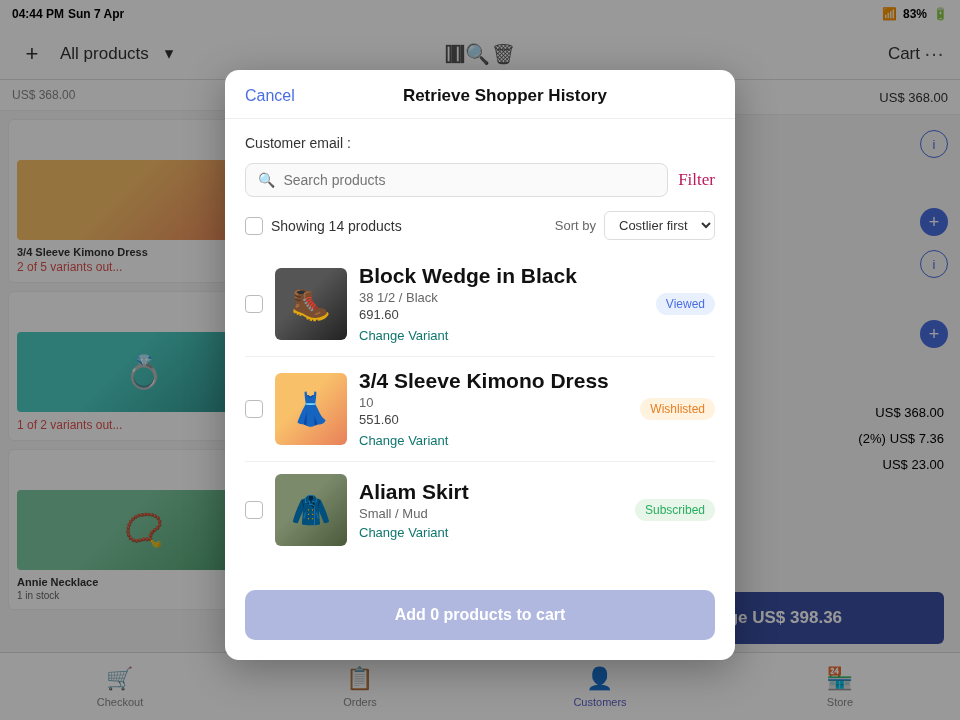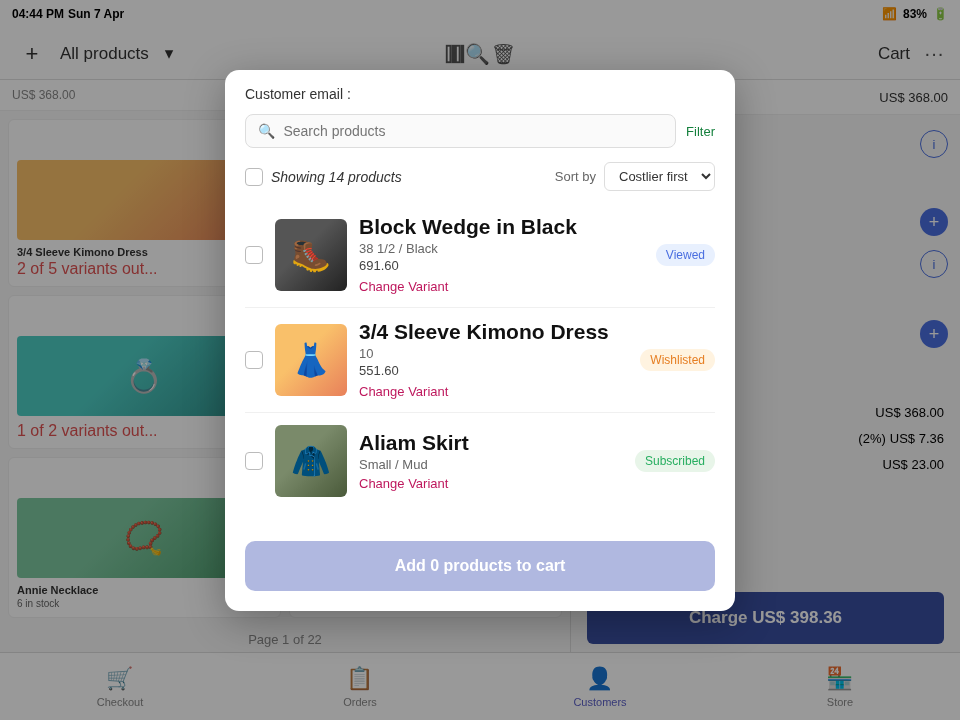--- a/index.html
+++ b/index.html
@@ -30,21 +30,21 @@
     .top-nav {
       background: #fff;
       display: flex;
       align-items: center;
       padding: 0 16px;
       height: 52px;
       border-bottom: 1px solid #e0e0e0;
     }
     .top-nav-left { display: flex; align-items: center; gap: 12px; flex: 1; }
     .top-nav-center { flex: 1; display: flex; justify-content: center; }
-    .top-nav-right { flex: 1; display: flex; justify-content: flex-end; align-items: center; gap: 14px; }
+    .top-nav-right { flex: 1; display: flex; justify-content: flex-end; align-items: center; gap: 4px; }
 
     .nav-add-btn {
       width: 32px; height: 32px;
       border: none; background: none;
       font-size: 22px; cursor: pointer; color: #333;
       display: flex; align-items: center; justify-content: center;
     }
     .nav-all-products {
       display: flex; align-items: center; gap: 16px;
       font-size: 17px; font-weight: 500; color: #333;
@@ -58,21 +58,21 @@
     }
 
     
     .bg-content {
       position: absolute;
       top: 80px; left: 0; right: 0; bottom: 0;
       background: #f7f7f7;
       overflow: hidden;
     }
     .product-card-name { font-size: 11px; font-weight: 600; color: #333; margin-bottom: 2px; }
-    .product-card-sub { font-size: 16px; color: #e05252; }
+    .product-card-sub { font-size: 12px; color: #e05252; }
 
     .more-icon {
       width: 28px; height: 28px;
       border: 1.5px solid #ccc;
       border-radius: 50%;
       display: flex; align-items: center; justify-content: center;
       font-size: 14px; color: #777;
       cursor: pointer;
     }
 
@@ -179,32 +179,33 @@
       background: #fafafa;
     }
     .search-icon { color: #aaa; font-size: 14px; }
     .search-input {
       border: none; background: none;
       font-size: 14px; color: #333;
       outline: none; flex: 1;
     }
     .filter-btn {
       background: none; border: none;
-      color: #15803d; font-size: 13px;
-      cursor: pointer;
+      color: #be185d; font-size: 17px;
+      cursor: pointer;
+      font-family: Liberation Serif, serif;
     }
 
     .showing-row {
       display: flex;
       align-items: center;
       justify-content: space-between;
       margin-bottom: 12px;
     }
     .showing-left {
-      display: flex; align-items: center; gap: 8px; font-style: italic;
+      display: flex; align-items: center; gap: 8px;
     }
     .checkbox-all {
       width: 18px; height: 18px;
       border: 1.5px solid #bbb;
       border-radius: 4px;
       cursor: pointer;
       background: #fff;
     }
     .showing-text { font-size: 14px; color: #333; }
     .sort-row { display: flex; align-items: center; gap: 8px; }
@@ -247,21 +248,21 @@
     }
     .item-img-boot { font-size: 32px; }
     .item-img-dress { font-size: 32px; }
     .item-img-skirt { font-size: 32px; }
 
     .item-details { flex: 1; }
     .item-name { font-size: 21px; font-weight: 600; color: #111; margin-bottom: 2px; }
     .item-variant { font-size: 13px; color: #666; margin-bottom: 2px; }
     .item-price { font-size: 13px; color: #444; margin-bottom: 4px; }
     .item-change-link {
-      font-size: 13px; color: #be185d;
+      font-size: 13px; color: #0f766e;
       cursor: pointer; text-decoration: none;
     }
 
     .item-badge {
       padding: 4px 10px;
       border-radius: 12px;
       font-size: 12px;
       font-weight: 500;
       white-space: nowrap;
     }
@@ -329,21 +330,21 @@
       </div>
 
       <div style="background:#fff;border-radius:6px;padding:8px;border:1px solid #eee;">
         <div style="display:flex;justify-content:flex-end;margin-bottom:4px;">
           <div class="more-icon">···</div>
         </div>
         <div style="height:80px;background:linear-gradient(135deg,#7ec8a0 40%,#4a9a6a 100%);border-radius:4px;margin-bottom:6px;display:flex;align-items:center;justify-content:center;">
           <span style="font-size:32px;">📿</span>
         </div>
         <div class="product-card-name">Annie Necklace</div>
-        <div style="font-size:10px;color:#666;">6 in stock</div>
+        <div style="font-size:10px;color:#666;">1 in stock</div>
       </div>
       <div style="background:#fff;border-radius:6px;padding:8px;border:1px solid #eee;">
         <div style="height:80px;background:linear-gradient(135deg,#f0d0a0 40%,#c8a06a 100%);border-radius:4px;margin-bottom:6px;display:flex;align-items:center;justify-content:center;">
           <span style="font-size:32px;">💍</span>
         </div>
         <div class="product-card-name">April Ri</div>
         <div style="font-size:10px;color:#666;">2 in sto...</div>
       </div>
     </div>
 
@@ -411,20 +412,24 @@
   </div>
   <div class="top-nav-right">
     <span class="nav-cart-label">Cart</span>
     <button class="nav-icon-btn">···</button>
   </div>
 </div>
 
 <div class="overlay"></div>
 
 <div class="modal">
+  <div class="modal-header">
+    <button class="modal-cancel-btn">Cancel</button>
+    <div class="modal-title">Retrieve Shopper History</div>
+  </div>
 
   <div class="modal-body">
     <div class="customer-email-label">Customer email :</div>
 
     <div class="search-row">
       <div class="search-box">
         <span class="search-icon">🔍</span>
         <input class="search-input" type="text" placeholder="Search products" style="">
       </div>
       <button class="filter-btn">Filter</button>

